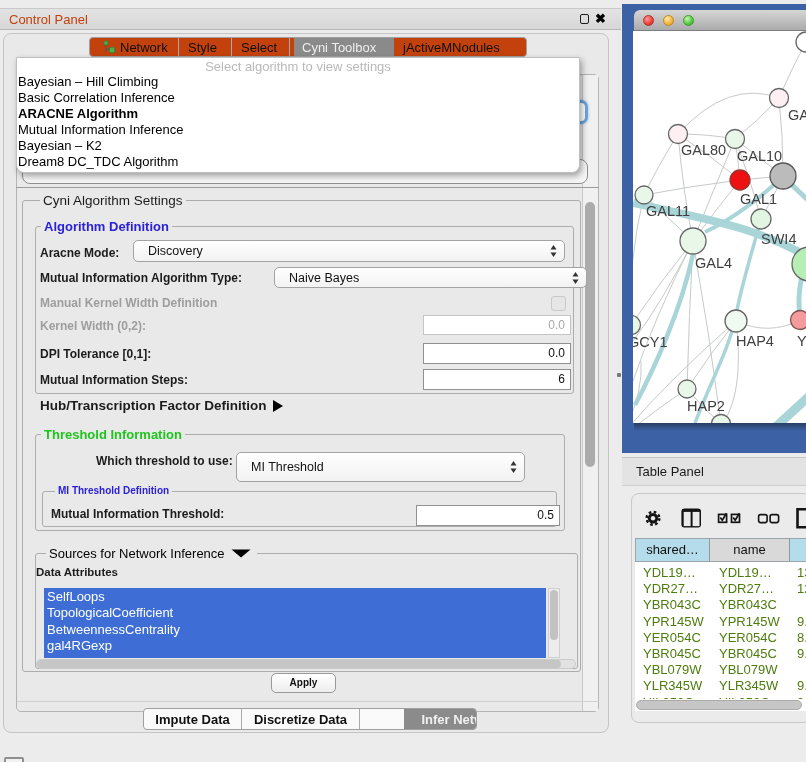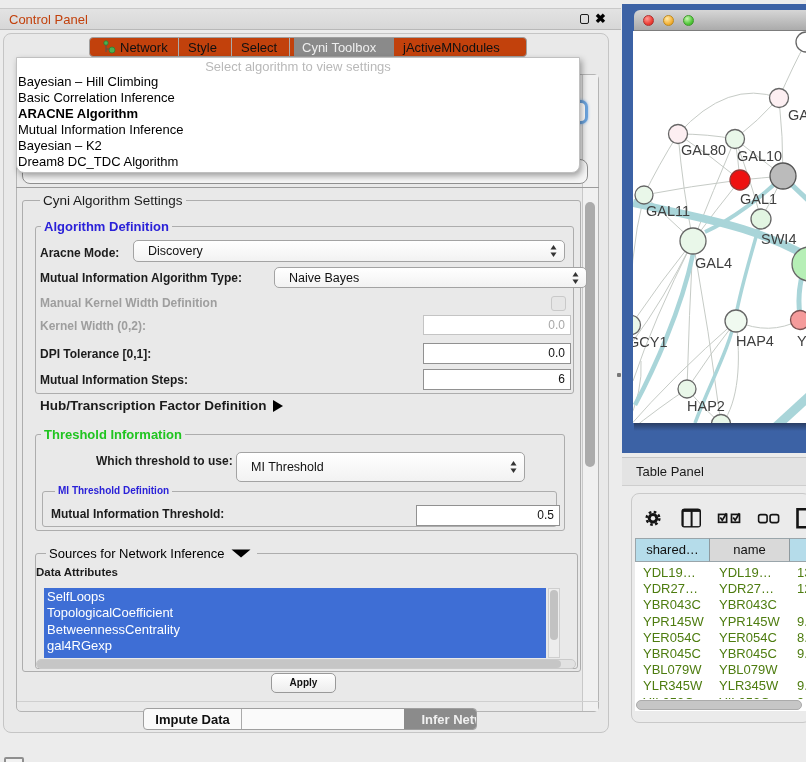--- a/index.html
+++ b/index.html
@@ -107,20 +107,21 @@
 <div class="abs" style="left:36px; top:659px; width:540px; height:10px; background:#e2e2e2; border:1px solid #cacaca; border-radius:5px;"></div>
 <div class="abs" style="left:37px; top:660px; width:524px; height:8px; background:#c6c6c6; border-radius:4px;"></div>
 
 <div class="abs" style="left:271px; top:673px; width:65px; height:20px; background:linear-gradient(#ffffff,#ededed); border:1px solid #999; border-radius:5px; text-align:center; font-size:10px; font-weight:bold; line-height:18px; color:#111;">Apply</div>
 </div>
 
 <div class="abs" style="left:17px; top:701px; width:582px; height:1px; background:#cfcfcf;"></div>
 
 <div class="abs" style="left:143px; top:708px; width:334px; height:22px; background:#fafafa; border:1px solid #9f9f9f; border-radius:4px; overflow:hidden;">
   <div class="abs" style="left:0px; top:0px; width:98px; height:22px; border-right:1px solid #aaa; text-align:center; font-size:13px; font-weight:bold; line-height:21px; color:#111;">Impute Data</div>
+  <div class="abs" style="left:98px; top:0px; width:118px; height:22px; border-right:1px solid #aaa; text-align:center; font-size:13px; font-weight:bold; line-height:21px; color:#111;">Discretize Data</div>
   <div class="abs" style="left:216px; top:0px; width:118px; height:22px; background:#8b8b8b; text-align:center; font-size:13px; font-weight:bold; line-height:21px; color:#f0f0f0;margin-left:44px;">Infer Network</div>
 </div>
 
 <div class="abs" style="left:89px; top:37px; width:438px; height:20px; background:#c2410c; border:1px solid #9f9f9f; border-radius:4px; overflow:hidden;">
   <div class="abs" style="left:88px; top:0; width:1px; height:20px; background:#aaa;"></div>
   <div class="abs" style="left:141px; top:0; width:1px; height:20px; background:#aaa;"></div>
   <div class="abs" style="left:199px; top:0; width:1px; height:20px; background:#aaa;"></div>
   <div class="abs" style="left:204px; top:0; width:100px; height:20px; background:#8a8a8a;"></div>
   <svg class="abs" style="left:13px; top:2px;" width="14" height="15" viewBox="0 0 14 15">
       <circle cx="3" cy="3" r="2.2" fill="#4caf50" stroke="#2e7d32" stroke-width="0.8"></circle>

